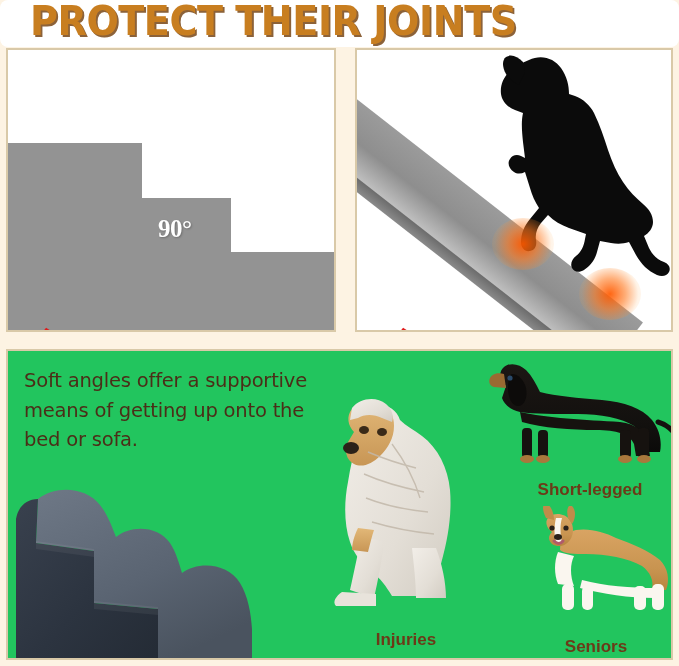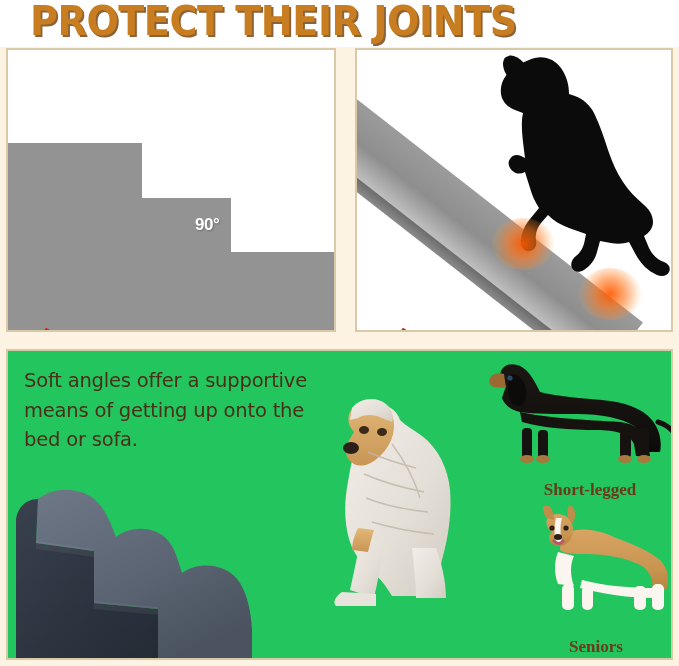--- a/index.html
+++ b/index.html
@@ -14,20 +14,21 @@
     overflow: hidden;
     position: relative;
   }
 
   
   #title-bar {
     position: absolute;
     left: 0; top: 0;
     width: 679px; height: 47px;
     background: #FFFFFF;
+    border-radius: 8px;
   }
   #page-title {
     position: absolute;
     left: 30px;
     top: -2px;
     font-family: "DejaVu Sans", sans-serif;
     font-size: 41px;
     font-weight: bold;
     letter-spacing: -0.5px;
     color: #C87E20;
@@ -72,26 +73,25 @@
     border-left-color: transparent;
     border-bottom-color: transparent;
     border-radius: 0 70% 0 0;
     box-sizing: border-box;
   }
   #angle-label {
     position: absolute;
     left: 150px;
     top: 165px;
     color: #FFFFFF;
-    font-family: Liberation Sans, sans-serif;
-    font-size: 17px;
+    font-family: Liberation Serif, serif;
+    font-size: 25px;
     font-weight: bold;
     text-shadow: 1px 1px 2px rgba(0,0,0,0.25);
     letter-spacing: -0.5px;
-    margin-left: 37px;
   }
 
   
   #ramp-wrap { position: absolute; inset: 0; }
   .ramp-face {
     position: absolute;
     left: -45px;
     width: 420px;
     height: 62px;
     transform: rotate(38deg);
@@ -150,21 +150,21 @@
   }
 
   
   .photo { position: absolute; }
   #photo-injury   { left: 288px; top: 35px;  width: 200px; height: 240px; }
   #photo-dachs    { left: 452px; top: 5px;   width: 228px; height: 125px; }
   #photo-corgi    { left: 504px; top: 155px; width: 172px; height: 125px; }
 
   .caption {
     position: absolute;
-    font-family: Liberation Serif, serif;
+    font-family: Liberation Sans, sans-serif;
     font-weight: bold;
     font-size: 17px;
     color: #6B3A18;
     text-align: center;
     line-height: 1.25;
   }
   #cap-short   { left: 492px; top: 128px; width: 180px; }
   #cap-injury  { left: 318px; top: 278px; width: 160px; }
   #cap-senior  { left: 508px; top: 285px; width: 160px; }
 </style>
@@ -450,14 +450,15 @@
 
     <rect x="50" y="78" width="12" height="26" rx="5" fill="#FAF6EF"></rect>
     <rect x="70" y="80" width="11" height="24" rx="5" fill="#FAF6EF"></rect>
     <rect x="122" y="80" width="12" height="24" rx="5" fill="#FAF6EF"></rect>
     <rect x="140" y="78" width="12" height="26" rx="5" fill="#FAF6EF"></rect>
   </svg>
 
   <div class="caption" id="cap-short">
     <div>Short-legged</div>
   </div>
+  <div class="caption" id="cap-injury">Injuries</div>
   <div class="caption" id="cap-senior">Seniors</div>
 </div>
 
 </body></html>

